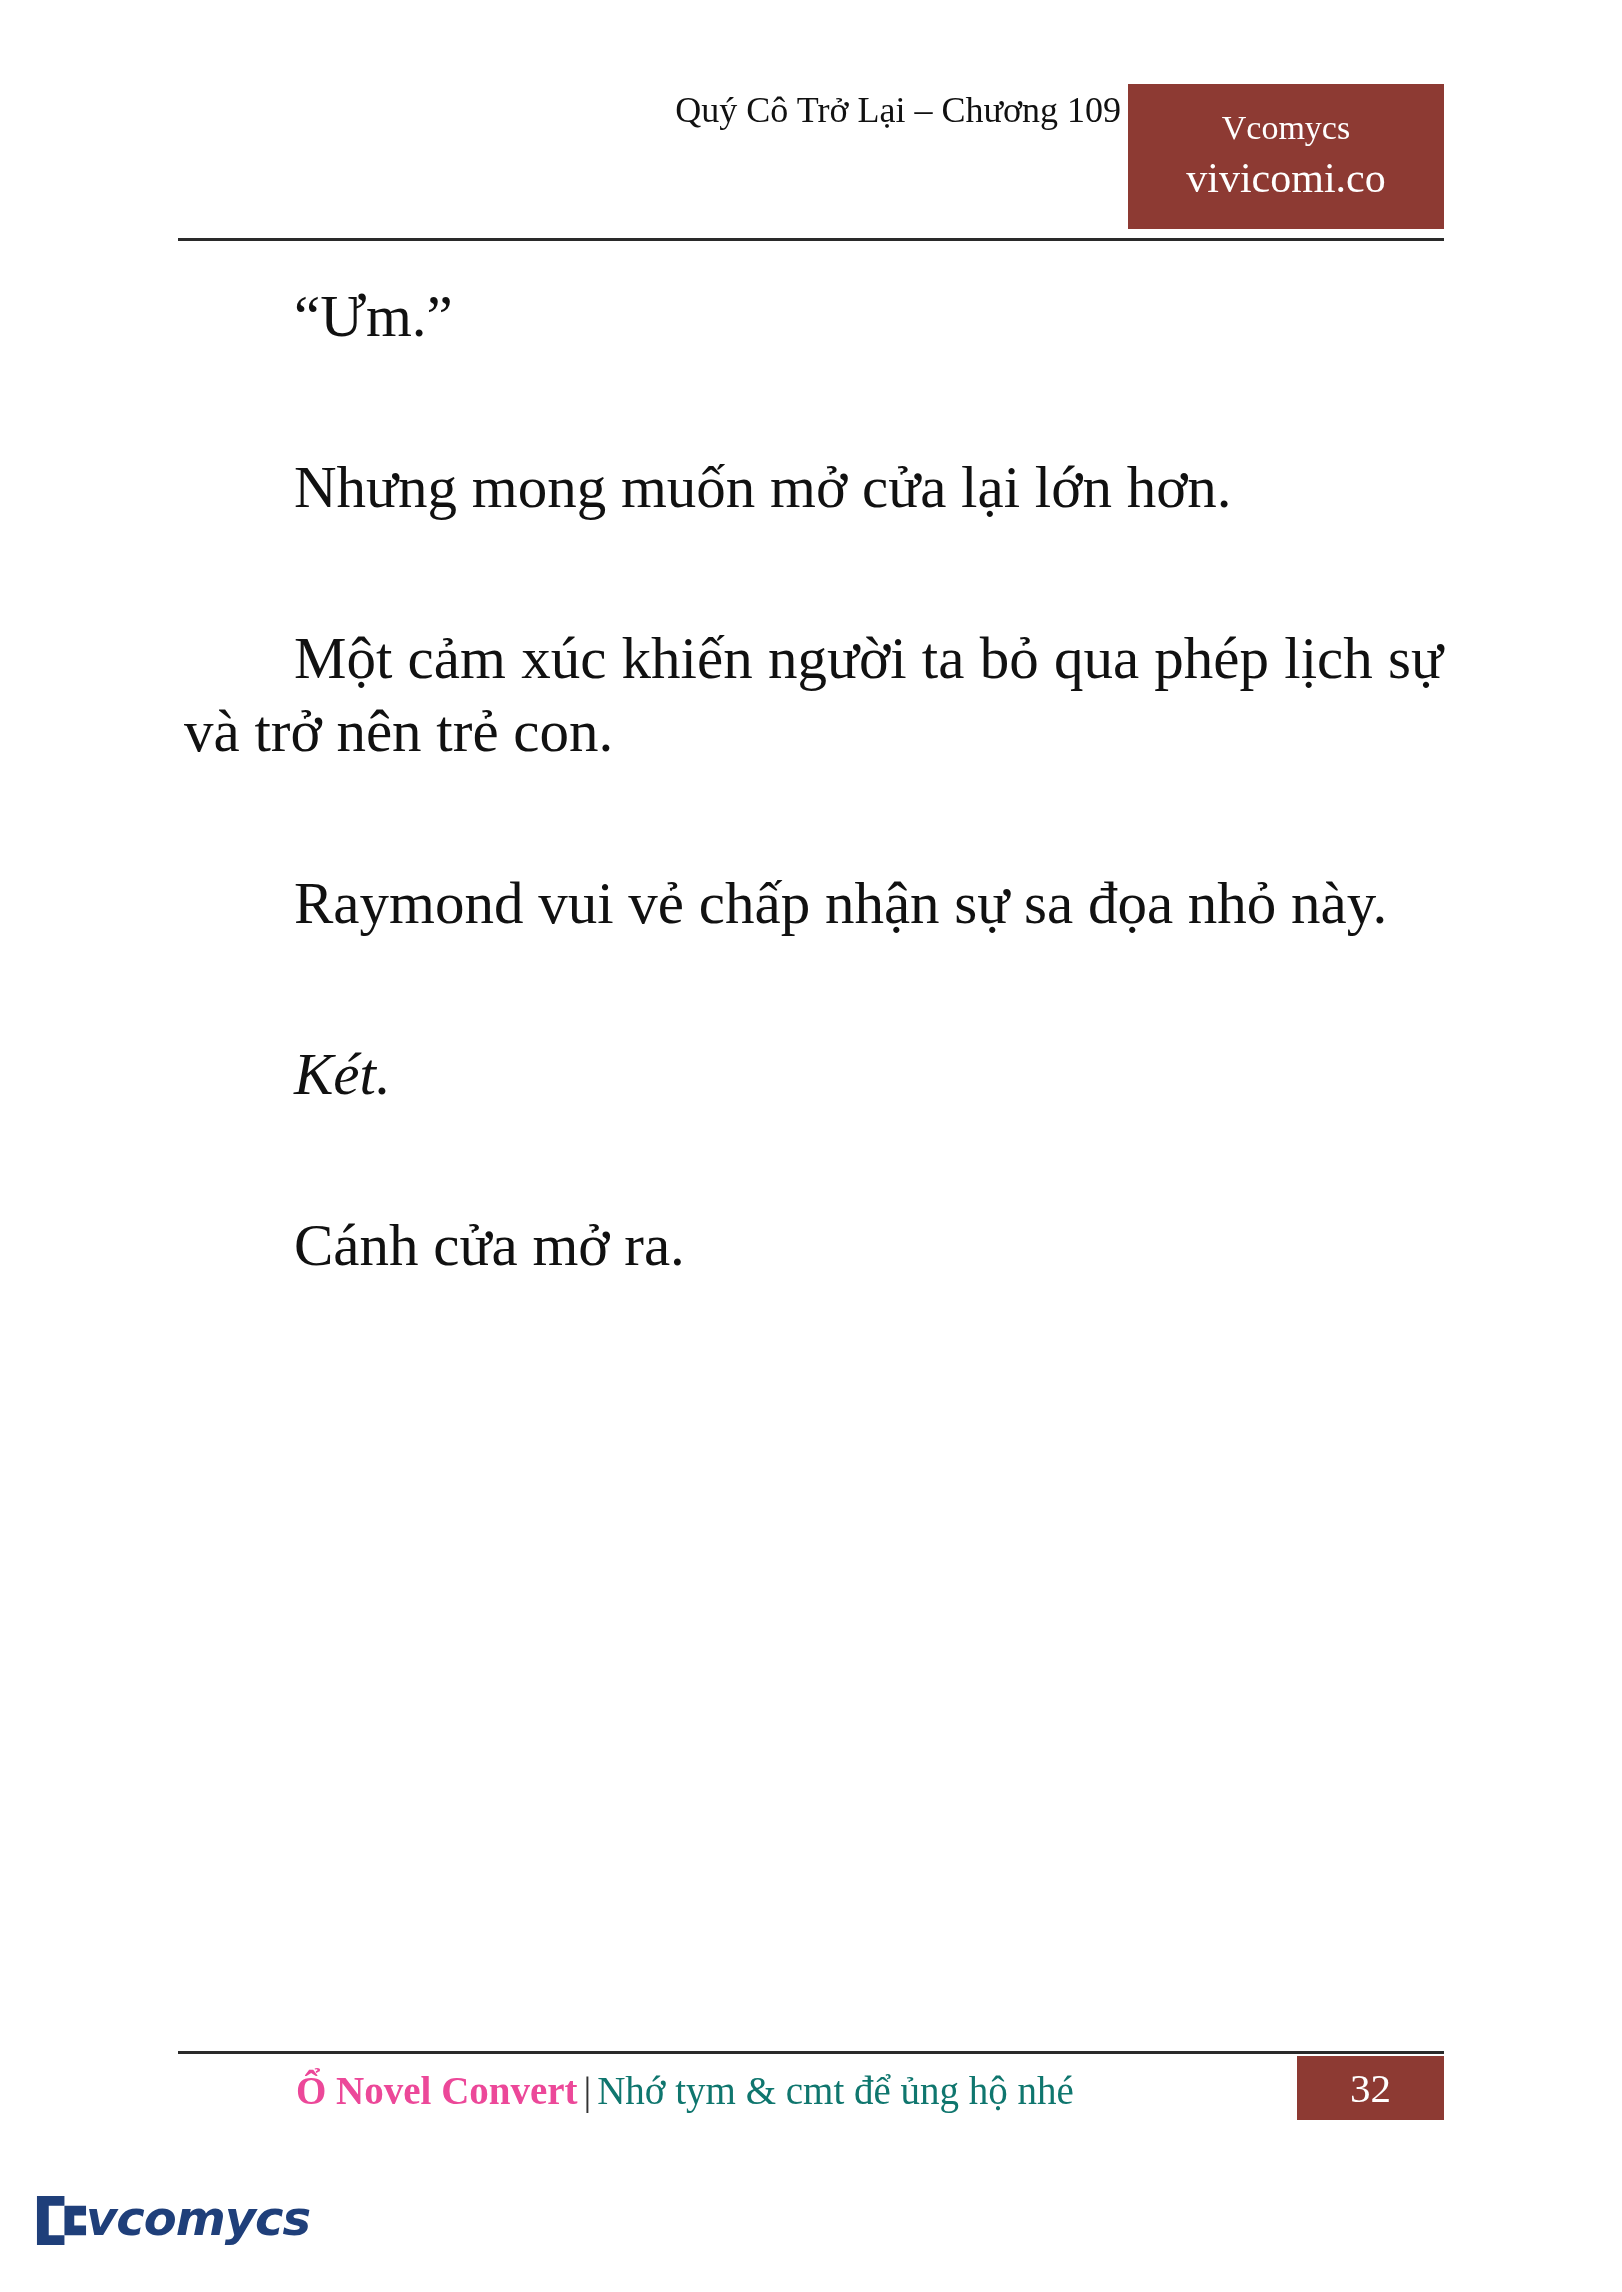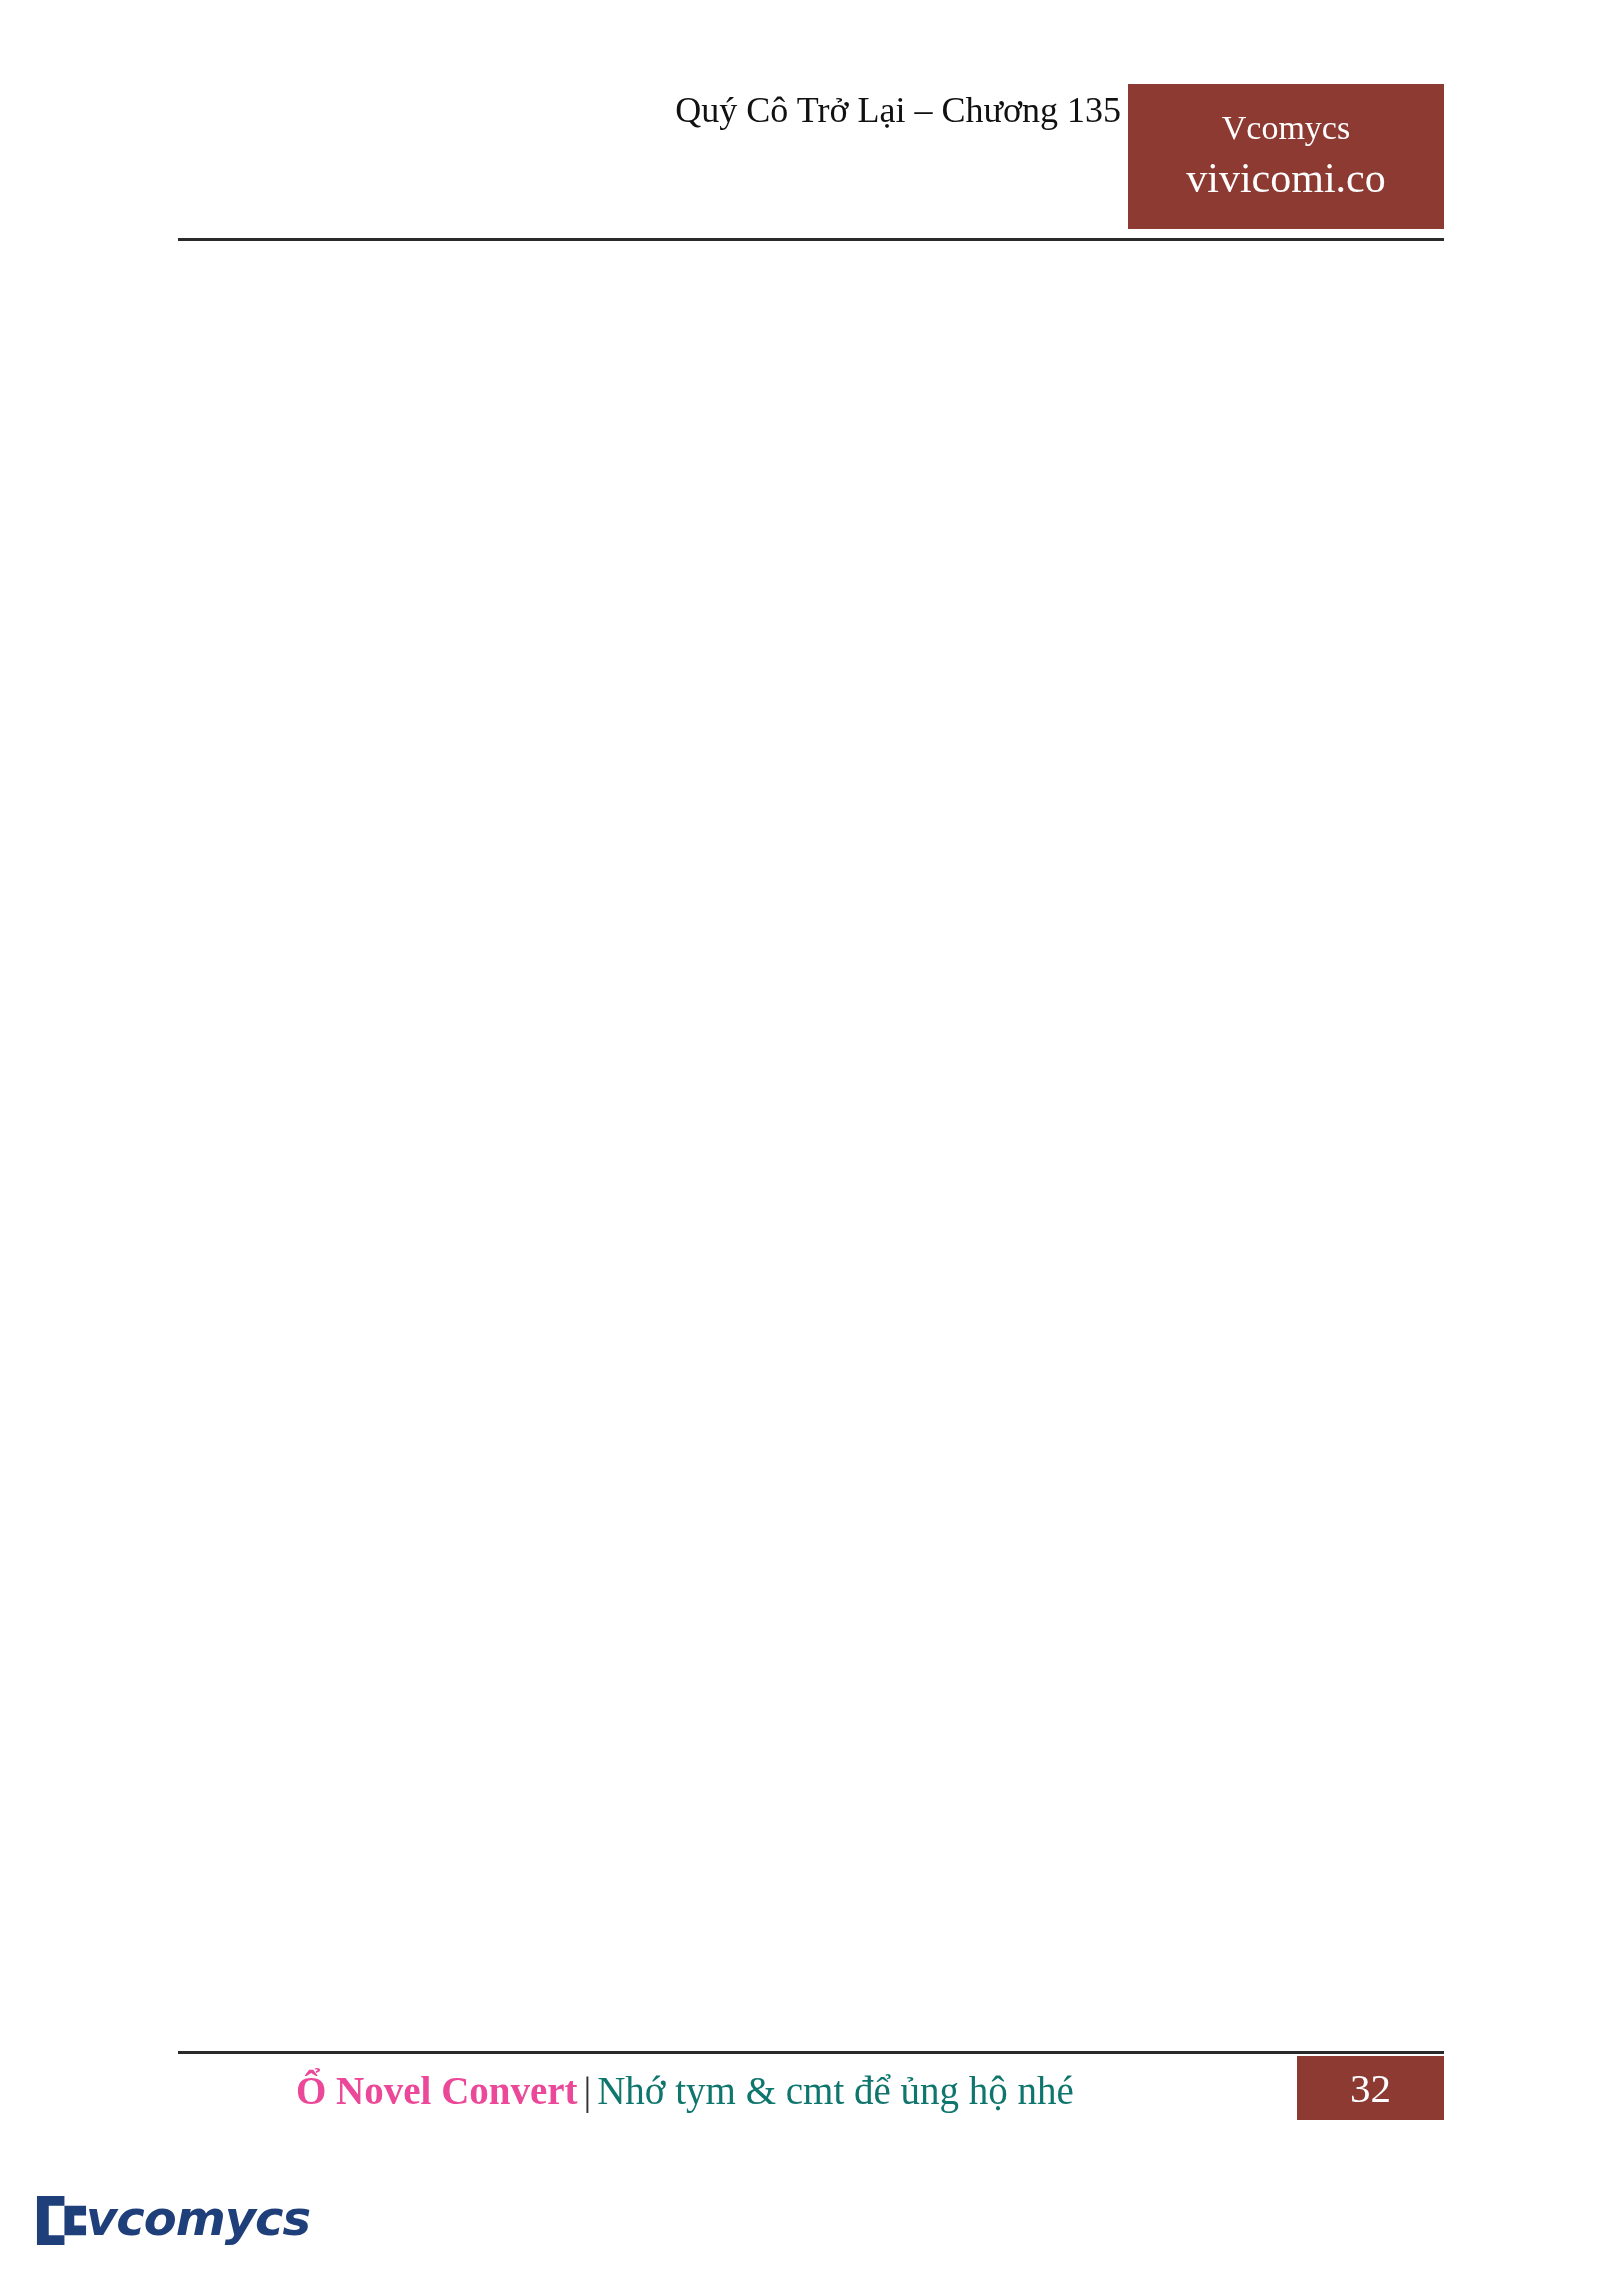--- a/index.html
+++ b/index.html
@@ -164,29 +164,37 @@
     color: #1f3f7a;
   }
 </style>
 </head>
 <body>
 
 <div class="page">
 
   <div class="header">
     <div class="header-title-block">
-      <span class="header-title-line1">Quý Cô Trở Lại – Chương 135</span>
+      <span class="header-title-line1">Quý Cô Trở Lại – Chương 109</span>
     </div>
     <div class="header-badge">
       <span class="brand">Vcomycs</span>
       <span class="site">vivicomi.co</span>
     </div>
   </div>
   <div class="header-rule"></div>
 
+  <div class="content">
+    <p class="para nojust">“Ưm.”</p>
+    <p class="para">Nhưng mong muốn mở cửa lại lớn hơn.</p>
+    <p class="para">Một cảm xúc khiến người ta bỏ qua phép lịch sự và trở nên trẻ con.</p>
+    <p class="para">Raymond vui vẻ chấp nhận sự sa đọa nhỏ này.</p>
+    <p class="para nojust italic">Két.</p>
+    <p class="para nojust">Cánh cửa mở ra.</p>
+  </div>
 
   <div class="footer-rule"></div>
   <div class="footer">
     <div class="footer-text">
       <span class="brandname">Ổ Novel Convert</span><span class="sep">|</span><span class="note">Nhớ tym &amp; cmt để ủng hộ nhé</span>
     </div>
     <div class="footer-page">32</div>
   </div>
 
   <div class="watermark">

